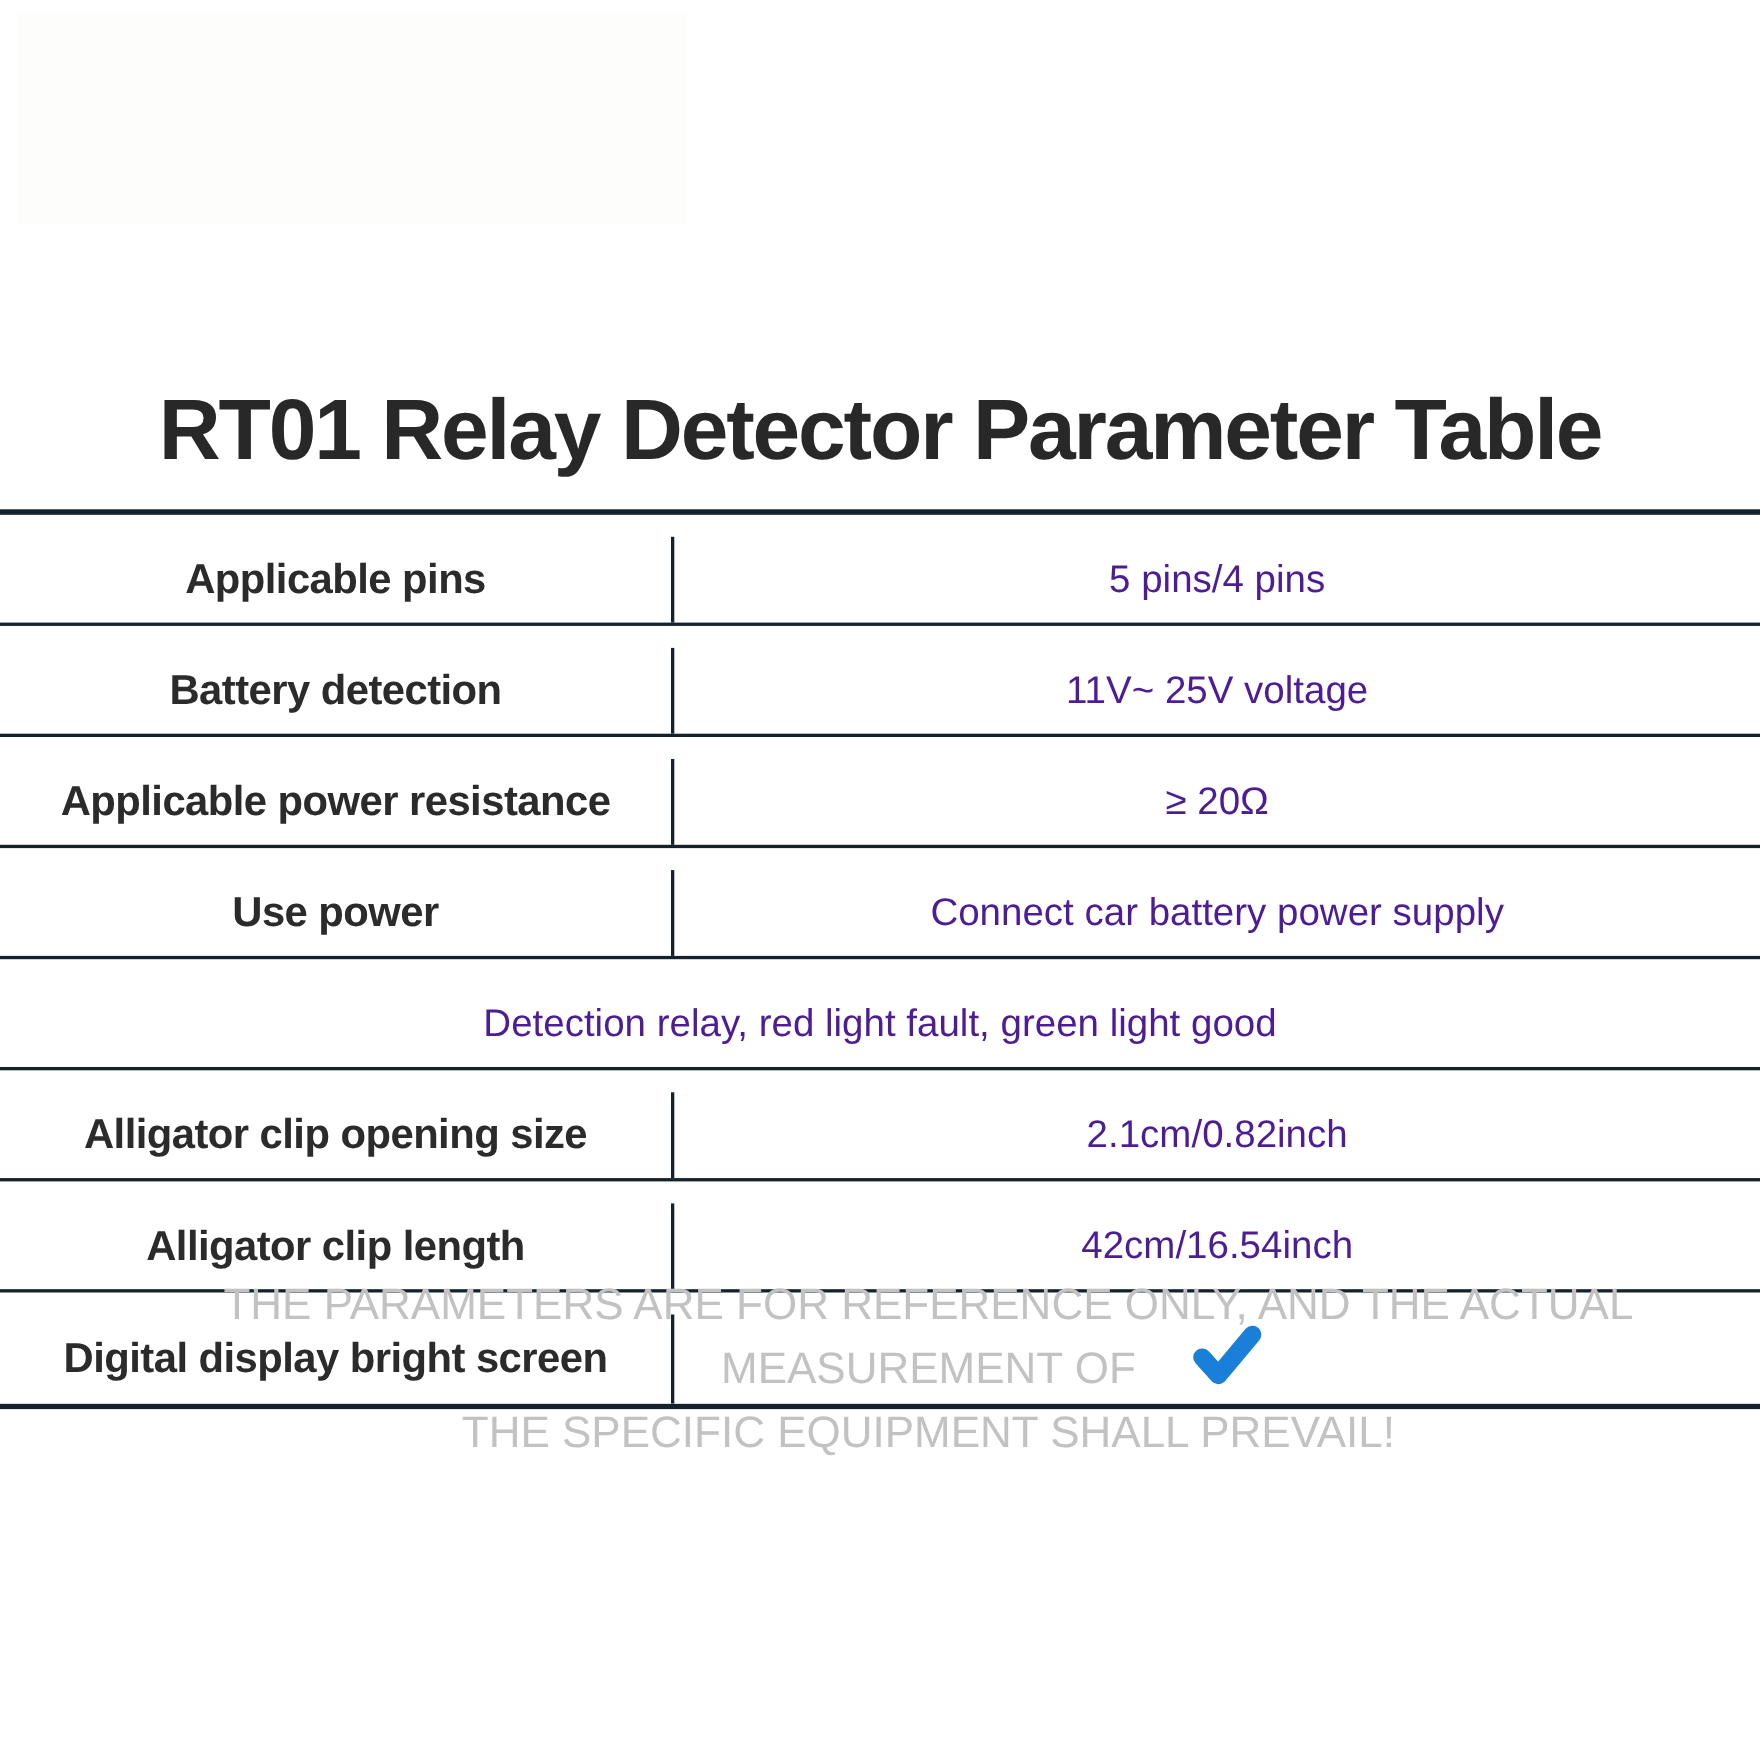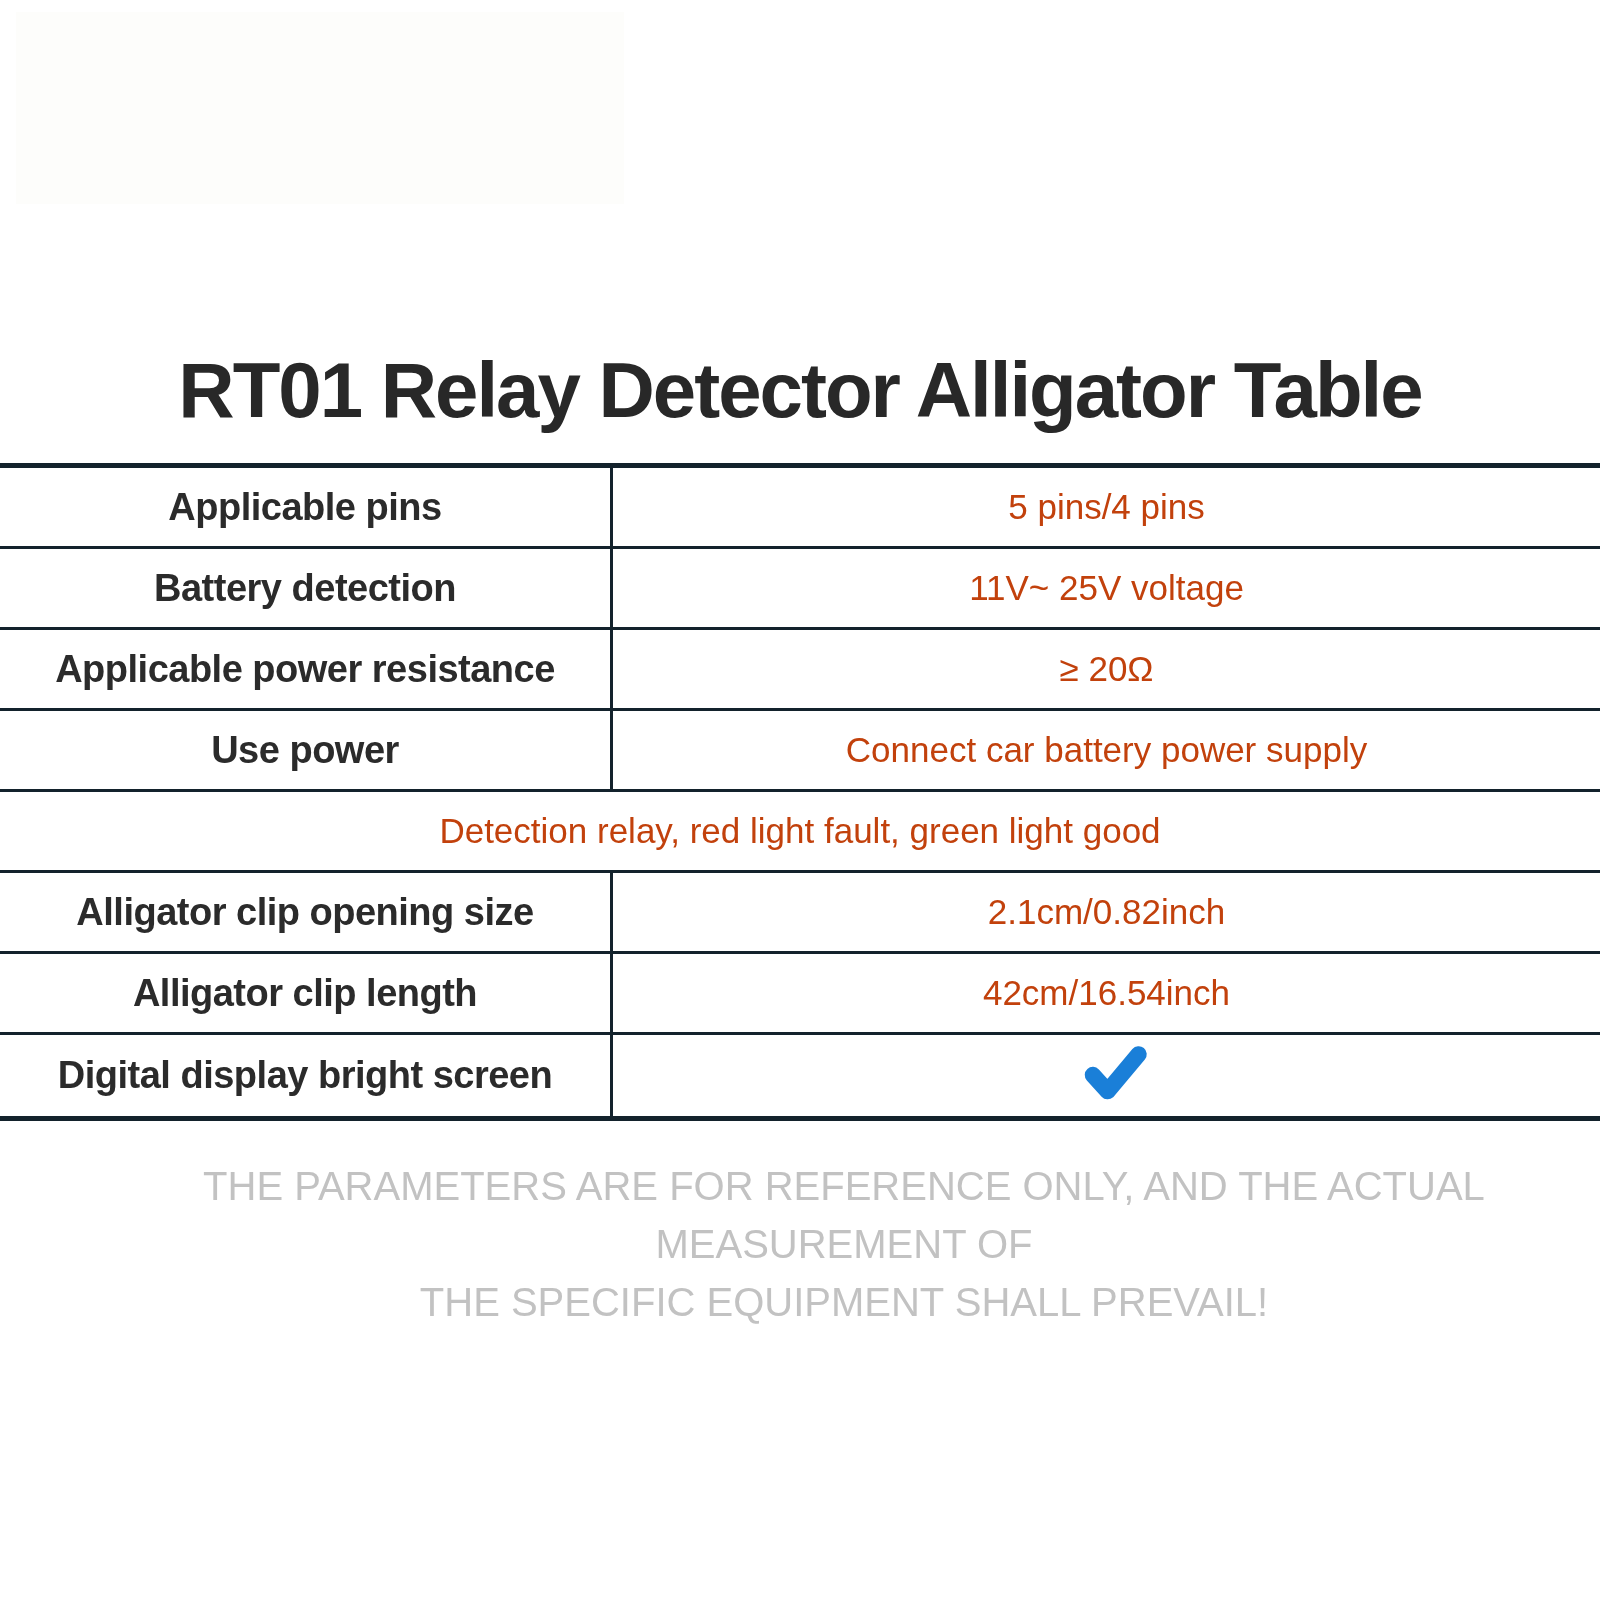--- a/index.html
+++ b/index.html
@@ -43,20 +43,21 @@
     width: 1600px;
     border-top: 5px solid #13222c;
     border-bottom: 5px solid #13222c;
   }
   .param-row {
     display: flex;
     align-items: stretch;
     height: 81px;
     border-bottom: 3px solid #13222c;
     background: #ffffff;
+    margin-top: 20px;
   }
   .param-row:last-child { border-bottom: none; gap: 16px; }
   .param-label {
     width: 613px;
     border-right: 3px solid #13222c;
     display: flex;
     align-items: center;
     justify-content: center;
     font-size: 38px;
     font-weight: 700;
@@ -64,21 +65,21 @@
     color: #2b2b2b;
     text-align: center;
   }
   .param-value {
     flex: 1;
     display: flex;
     align-items: center;
     justify-content: center;
     font-size: 35px;
     font-weight: 400;
-    color: #c2410c;
+    color: #4c1d95;
     text-align: center;
     letter-spacing: 0;
   }
   .check-icon-wrap {
     display: flex;
     align-items: center;
     justify-content: center;
   }
   .footer-note {
     position: absolute;
@@ -94,21 +95,21 @@
     margin-left: 44px;
   }
 </style>
 </head>
 <body>
 
 <div class="canvas">
 
   <div class="watermark-box"></div>
 
-  <div class="page-title">RT01 Relay Detector Alligator Table</div>
+  <div class="page-title">RT01 Relay Detector Parameter Table</div>
 
   <div class="param-table">
 
     <div class="param-row">
       <div class="param-label">Applicable pins</div>
       <div class="param-value">5 pins/4 pins</div>
     </div>
 
     <div class="param-row">
       <div class="param-label">Battery detection</div>

